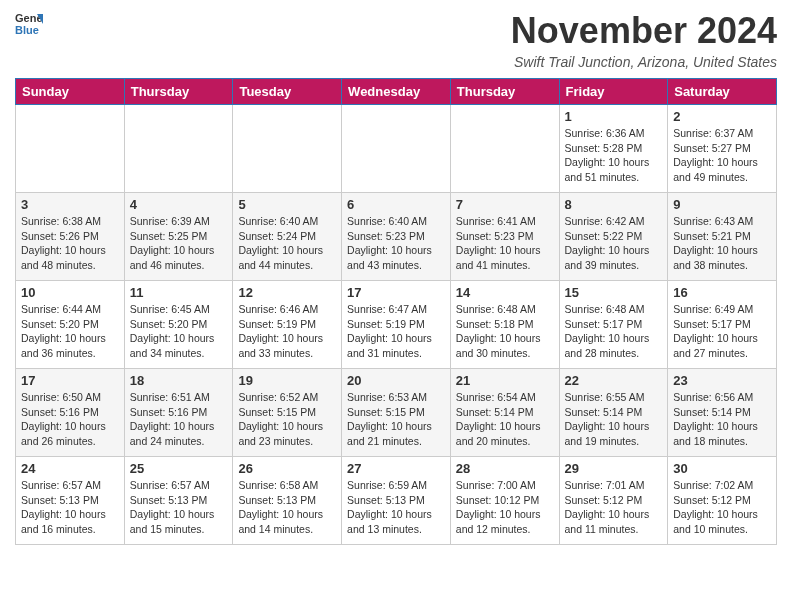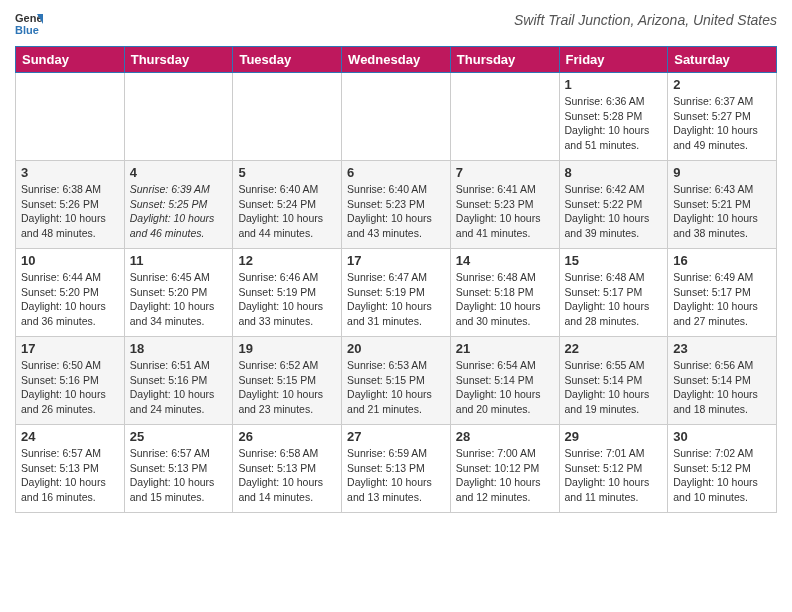--- a/index.html
+++ b/index.html
@@ -41,20 +41,21 @@
 <div class="page">
   <div class="header">
     <div class="logo">
       <svg class="logo-icon" viewBox="0 0 28 28">
         <text x="0" y="12" font-size="11" font-weight="bold" fill="#333">General</text>
         <text x="0" y="24" font-size="11" font-weight="bold" fill="#2e75b6">Blue</text>
         <polygon points="22,4 28,4 28,14" fill="#2e75b6"></polygon>
       </svg>
     </div>
     <div class="title-area">
+      <div class="month-title">November 2024</div>
       <div class="location">Swift Trail Junction, Arizona, United States</div>
     </div>
   </div>
 
   <table class="calendar">
     <thead>
       <tr>
         <th>Sunday</th>
         <th>Thursday</th>
         <th>Tuesday</th>
@@ -89,21 +90,21 @@
         <tr>
           <td>
             <span class="day-num">3</span>
             <div class="day-info" style="white-space: pre-line;">Sunrise: 6:38 AM
 Sunset: 5:26 PM
 Daylight: 10 hours
 and 48 minutes.</div>
           </td>
           <td>
             <span class="day-num">4</span>
-            <div class="day-info" style="white-space: pre-line; font-style: italic;">Sunrise: 6:39 AM
+            <div class="day-info" style="white-space: pre-line;">Sunrise: 6:39 AM
 Sunset: 5:25 PM
 Daylight: 10 hours
 and 46 minutes.</div>
           </td>
           <td>
             <span class="day-num">5</span>
             <div class="day-info" style="white-space: pre-line;">Sunrise: 6:40 AM
 Sunset: 5:24 PM
 Daylight: 10 hours
 and 44 minutes.</div>

